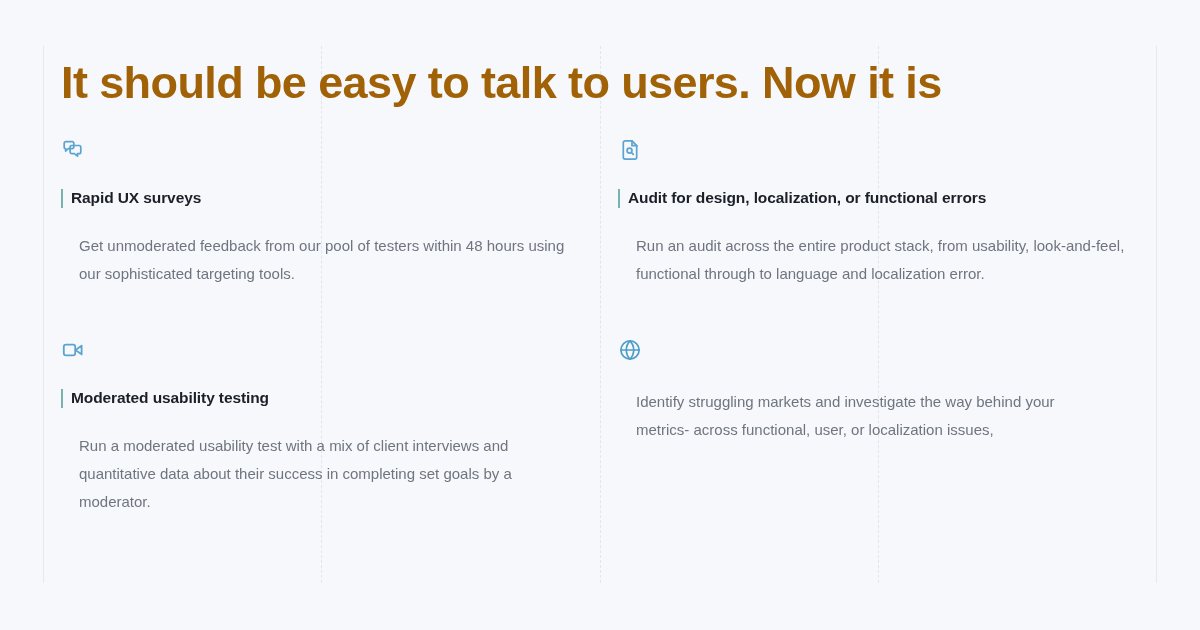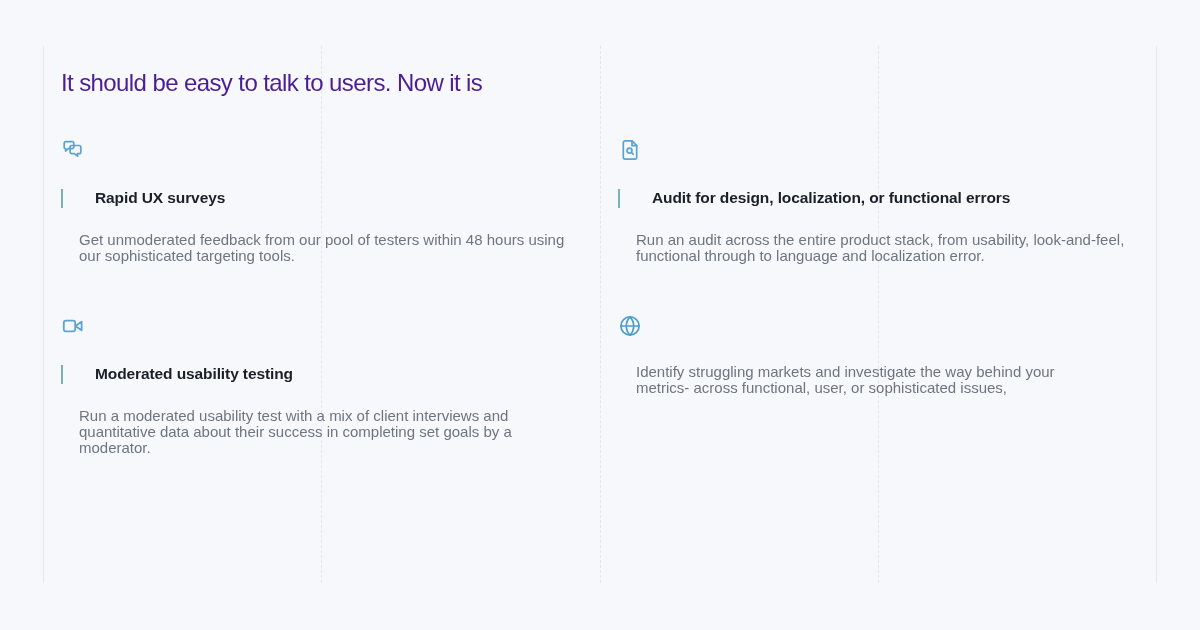--- a/index.html
+++ b/index.html
@@ -40,24 +40,24 @@
   }
 
   
   #section {
     position: relative;
     z-index: 1;
     padding: 62px 0 0 61px;
   }
 
   #page-title {
-    font-size: 24px;
+    font-size: 45px;
     line-height: 42px;
-    font-weight: normal;
-    color: #4c1d95;
+    font-weight: bold;
+    color: #a16207;
     letter-spacing: -0.6px;
     white-space: nowrap;
   }
 
   #feature-grid {
     margin-top: 34px;
     display: grid;
     grid-template-columns: 557px 540px;
     grid-template-rows: auto auto;
     row-gap: 50px;
@@ -71,21 +71,21 @@
   .feature-icon {
     display: block;
     width: 24px;
     height: 24px;
     margin-bottom: 26px;
   }
   .feature-icon svg { display: block; }
 
   .feature-title-row {
     position: relative;
-    padding-left: 34px;
+    padding-left: 10px;
     margin-bottom: 24px;
   }
   .title-accent-bar {
     position: absolute;
     left: 0;
     top: 1px;
     width: 2px;
     height: 19px;
     background: #79b2ae;
   }
@@ -93,21 +93,21 @@
     font-size: 15.5px;
     line-height: 20px;
     font-weight: bold;
     color: #1b1f27;
     letter-spacing: -0.1px;
   }
 
   .feature-desc {
     padding-left: 18px;
     font-size: 15px;
-    line-height: 16px;
+    line-height: 28px;
     color: #6f7580;
     max-width: 512px;
   }
 
   
   .feature-card.col-right .feature-desc { max-width: 492px; }
 </style>
 </head>
 <body>
 
@@ -170,17 +170,17 @@
     </div>
 
     <div class="feature-card col-right">
       <span class="feature-icon">
         <svg width="24" height="24" viewBox="0 0 24 24" fill="none" stroke="#4e9ec9" stroke-width="1.7" stroke-linecap="round" stroke-linejoin="round">
           <circle cx="12" cy="12" r="9.1"></circle>
           <path d="M2.9 12h18.2"></path>
           <path d="M12 2.9c2.4 2.5 3.7 5.7 3.7 9.1s-1.3 6.6-3.7 9.1c-2.4-2.5-3.7-5.7-3.7-9.1S9.6 5.4 12 2.9z"></path>
         </svg>
       </span>
-      <p class="feature-desc">Identify struggling markets and investigate the way behind your metrics- across functional, user, or sophisticated issues,</p>
+      <p class="feature-desc">Identify struggling markets and investigate the way behind your metrics- across functional, user, or localization issues,</p>
     </div>
 
   </div>
 </div>
 
 </body></html>

